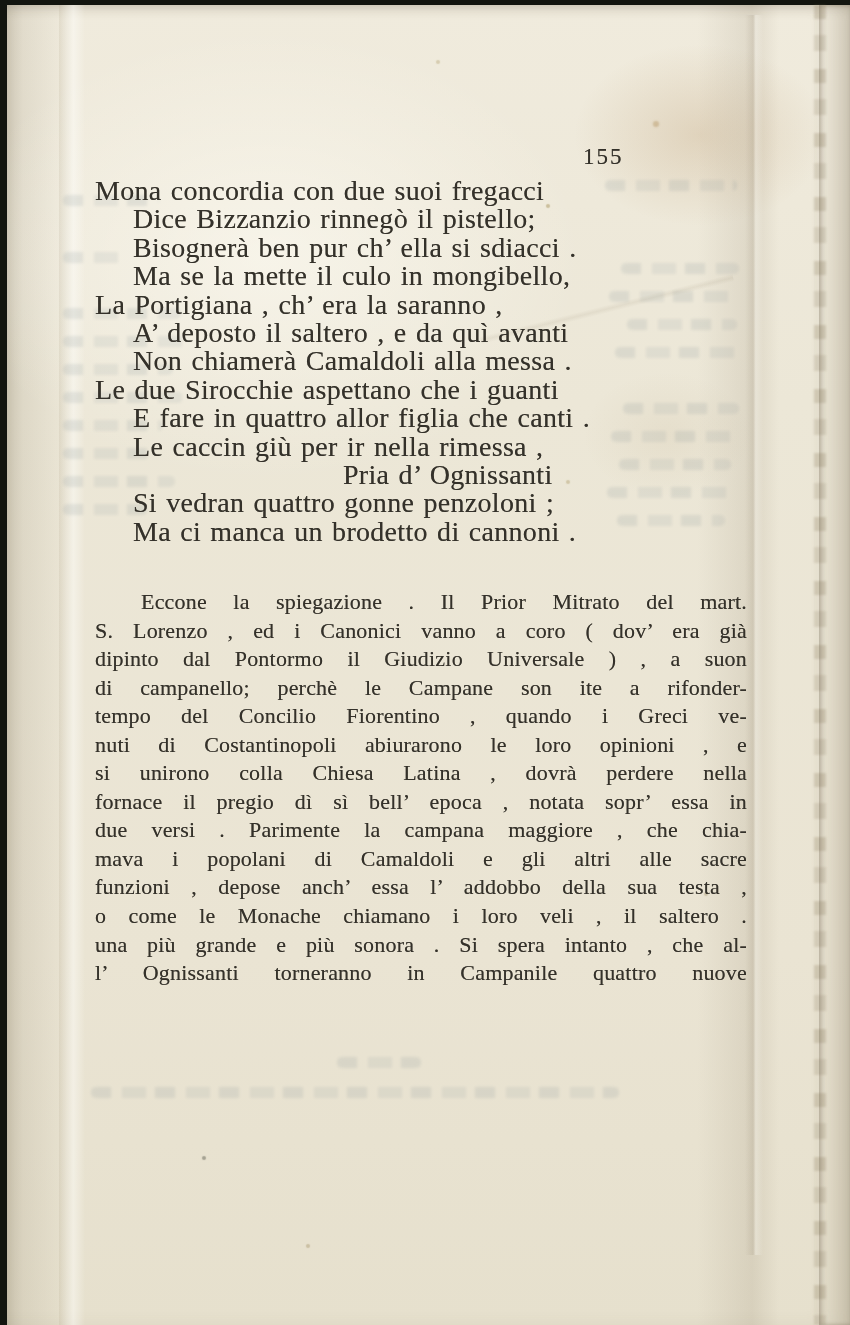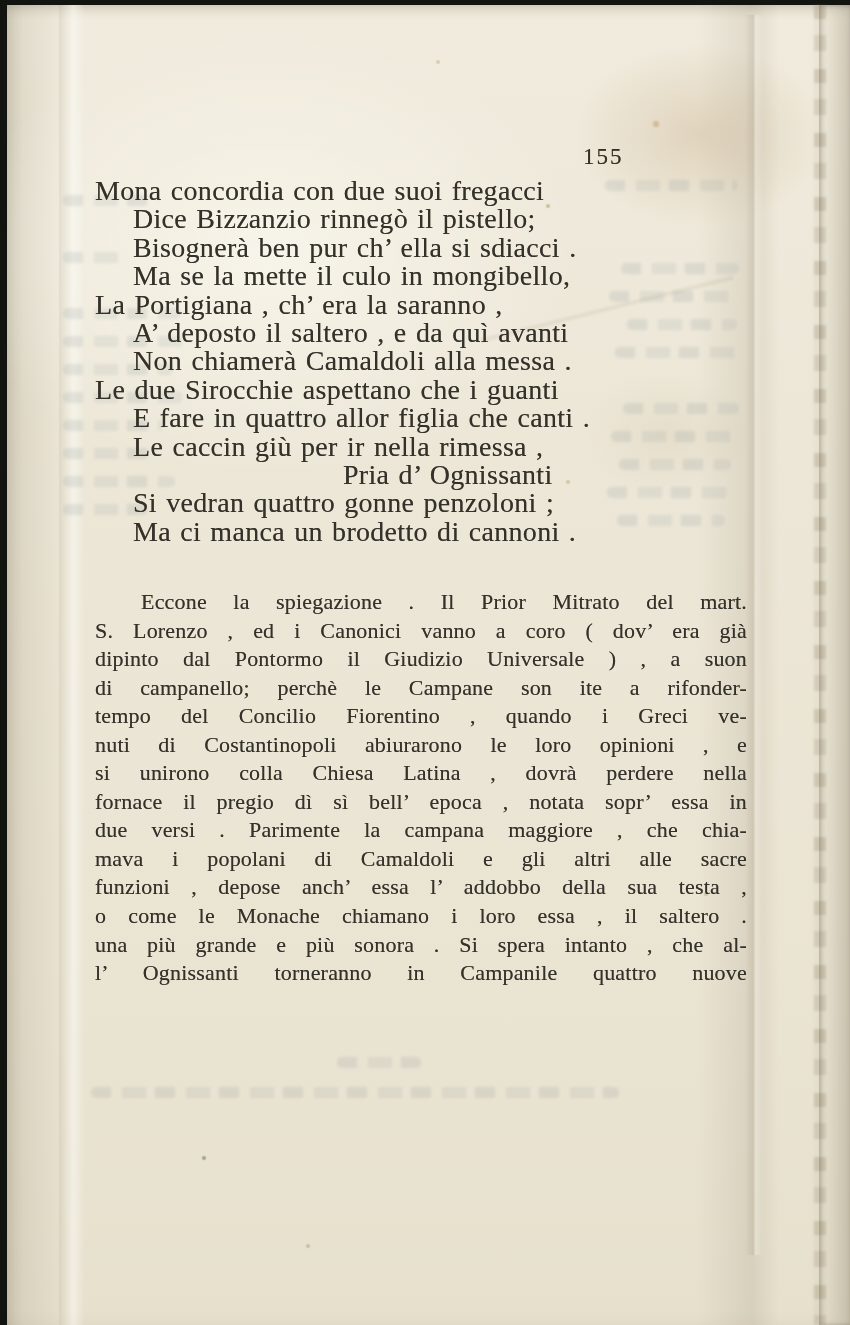--- a/index.html
+++ b/index.html
@@ -171,21 +171,21 @@
       <div class="jline">S. Lorenzo , ed i Canonici vanno a coro ( dov’ era già</div>
       <div class="jline">dipinto dal Pontormo il Giudizio Universale ) , a suon</div>
       <div class="jline">di campanello; perchè le Campane son ite a rifonder-</div>
       <div class="jline">tempo del Concilio Fiorentino , quando i Greci ve-</div>
       <div class="jline">nuti di Costantinopoli abiurarono le loro opinioni , e</div>
       <div class="jline">si unirono colla Chiesa Latina , dovrà perdere nella</div>
       <div class="jline">fornace il pregio dì sì bell’ epoca , notata sopr’ essa in</div>
       <div class="jline">due versi . Parimente la campana maggiore , che chia-</div>
       <div class="jline">mava i popolani di Camaldoli e gli altri alle sacre</div>
       <div class="jline">funzioni , depose anch’ essa l’ addobbo della sua testa ,</div>
-      <div class="jline">o come le Monache chiamano i loro essa , il saltero .</div>
+      <div class="jline">o come le Monache chiamano i loro veli , il saltero .</div>
       <div class="jline">una più grande e più sonora . Si spera intanto , che al-</div>
       <div class="jline">l’ Ognissanti torneranno in Campanile quattro nuove</div>
     </div>
 
     <div class="deckle"></div>
     <div class="page-edges"></div>
   </div>
 </div>
 
 </body></html>

